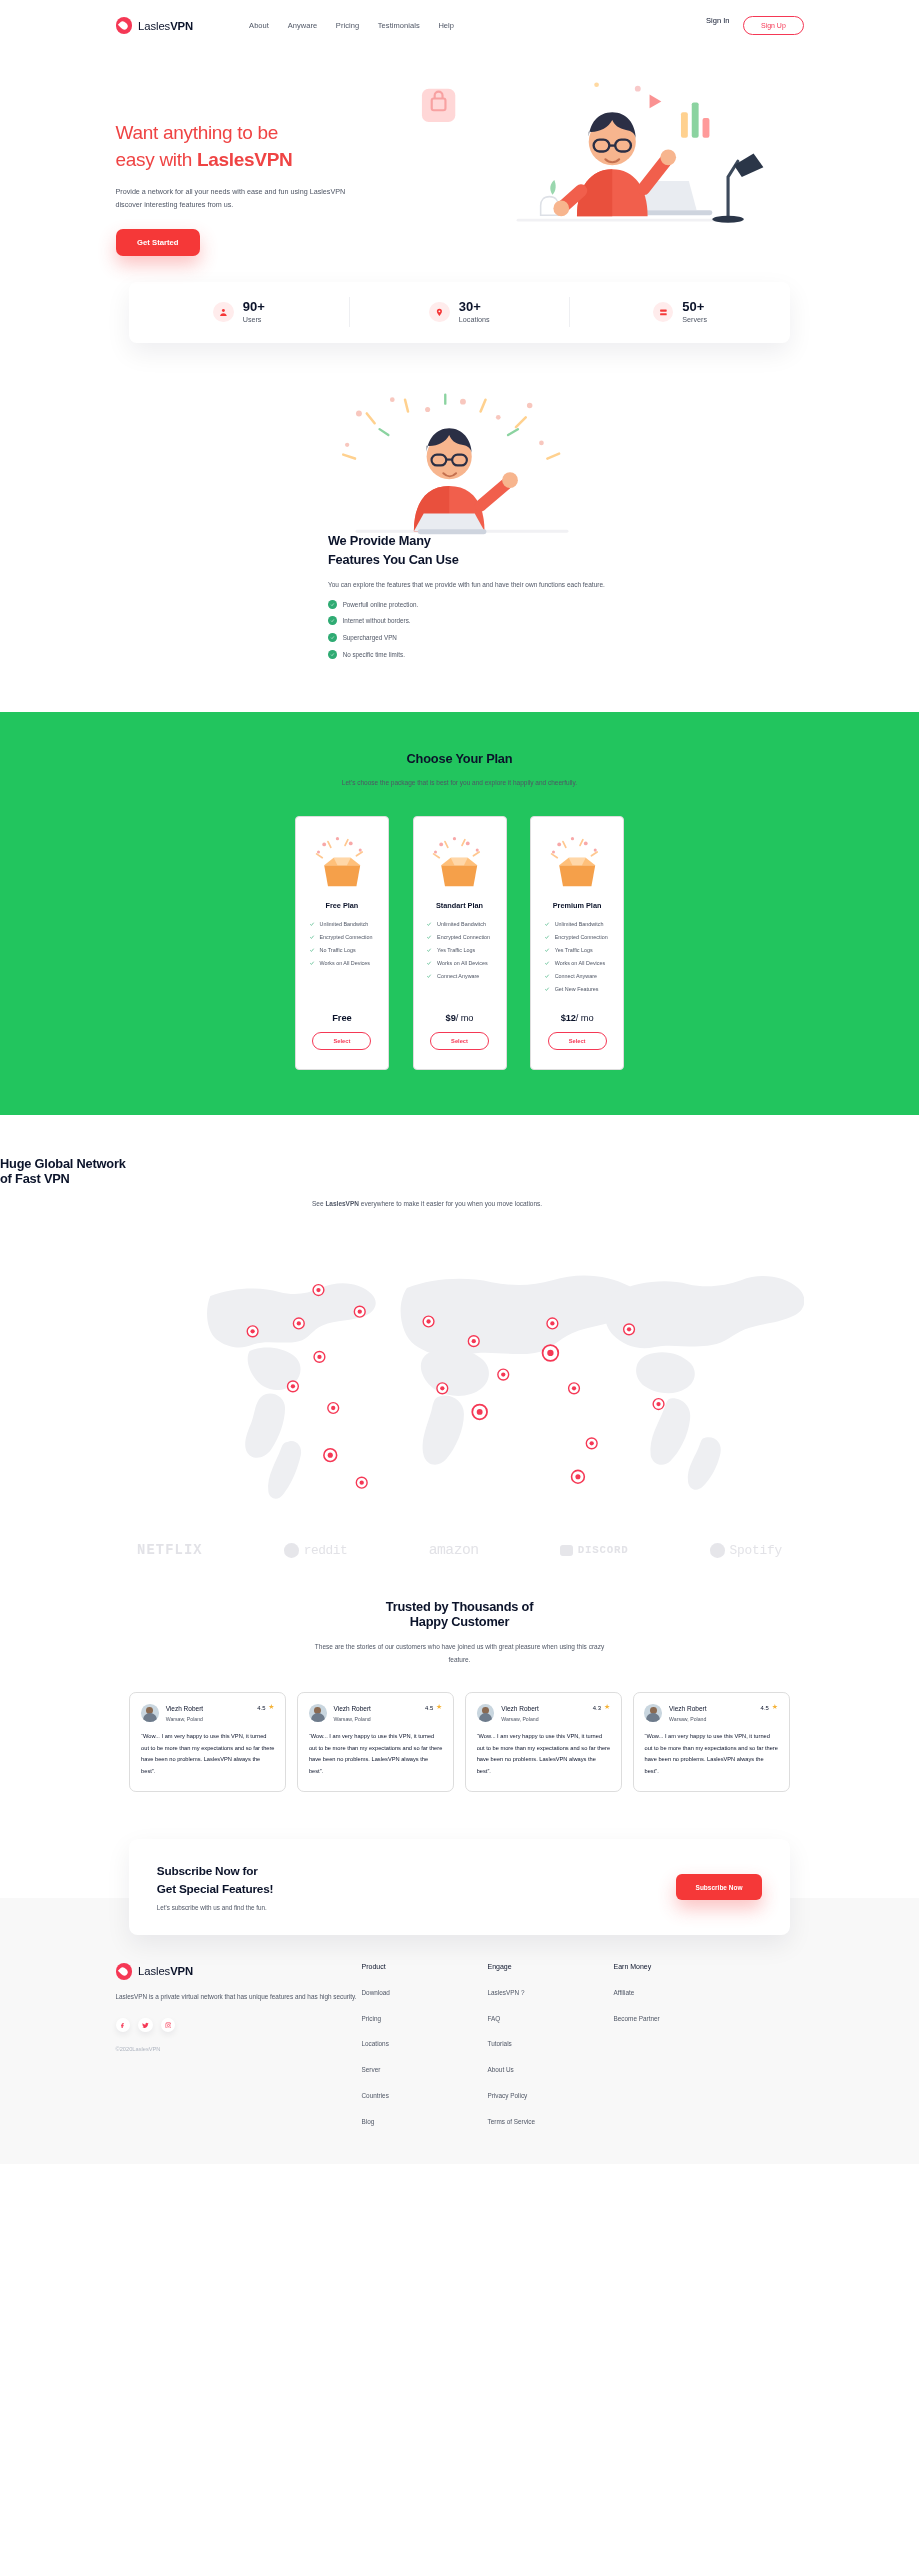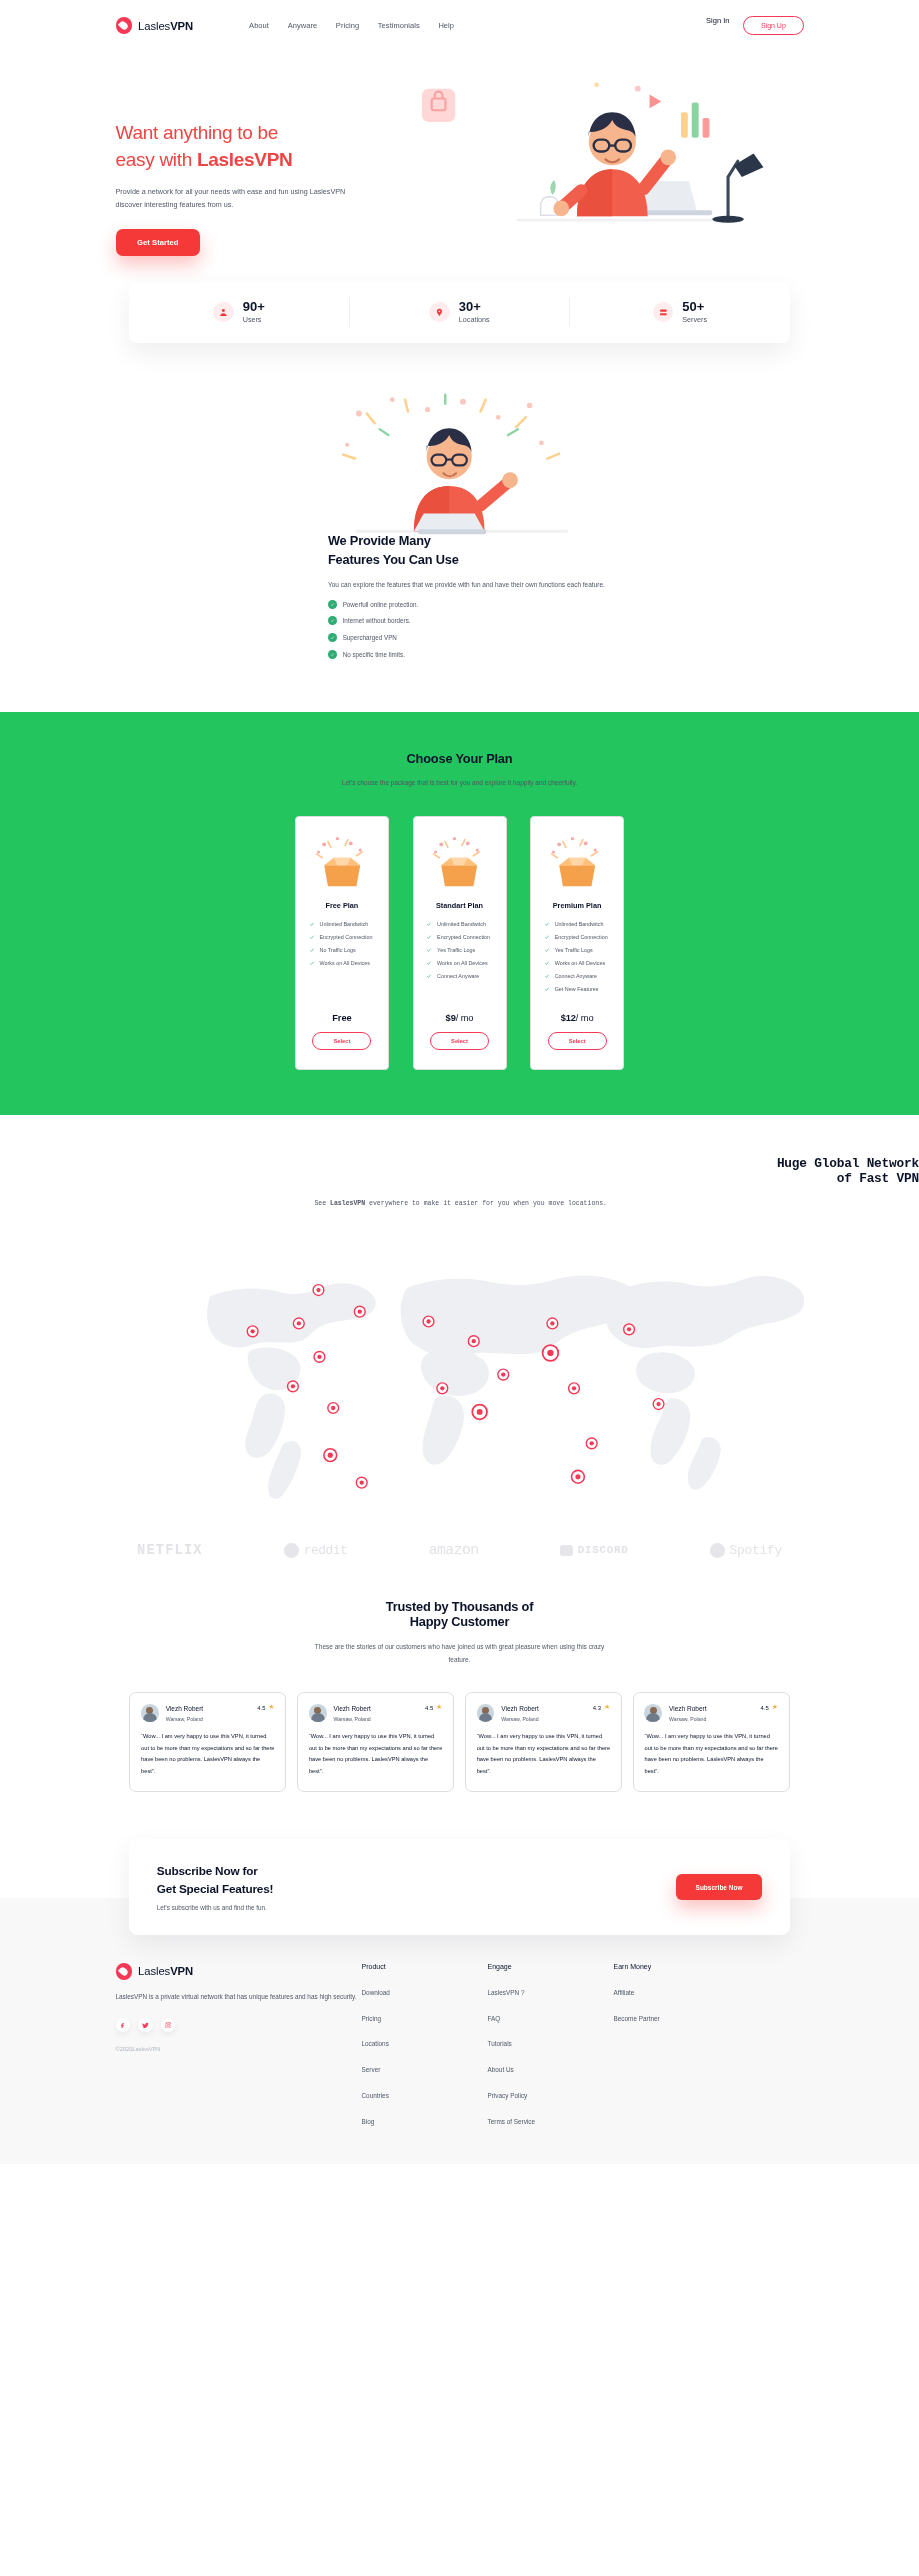--- a/index.html
+++ b/index.html
@@ -123,21 +123,21 @@
   .plan-foot { margin-top: auto; text-align: center; }
   .plan-price { font-size: 9.3px; font-weight: 500; letter-spacing: -0.1px; }
   .plan-price b { font-weight: 700; }
   .plan-btn {
     margin-top: 9.8px; width: 59px; padding: 4.9px 0; border-radius: 19.7px;
     border: 1px solid #F53855; color: #F53855; background: transparent;
     font-size: 5.7px; font-weight: 700; cursor: pointer; font-family: inherit;
   }
 
   
-  .mapsec { padding: 41px 0 0; text-align: right; font-family: Liberation Mono, monospace; }
+  .mapsec { padding: 41px 0 0; text-align: left; }
   .map-holder { width: 688px; margin: 21.6px auto 0; position: relative; height: 295px; }
   .map-holder svg { width: 100%; height: 100%; display: block; }
 
   
   .brands {
     width: 688px; margin: 16px auto 0; display: flex;
     align-items: center; justify-content: space-between; padding: 0 21.6px;
     opacity: .92;
     font-family: Liberation Mono, monospace;
   }

